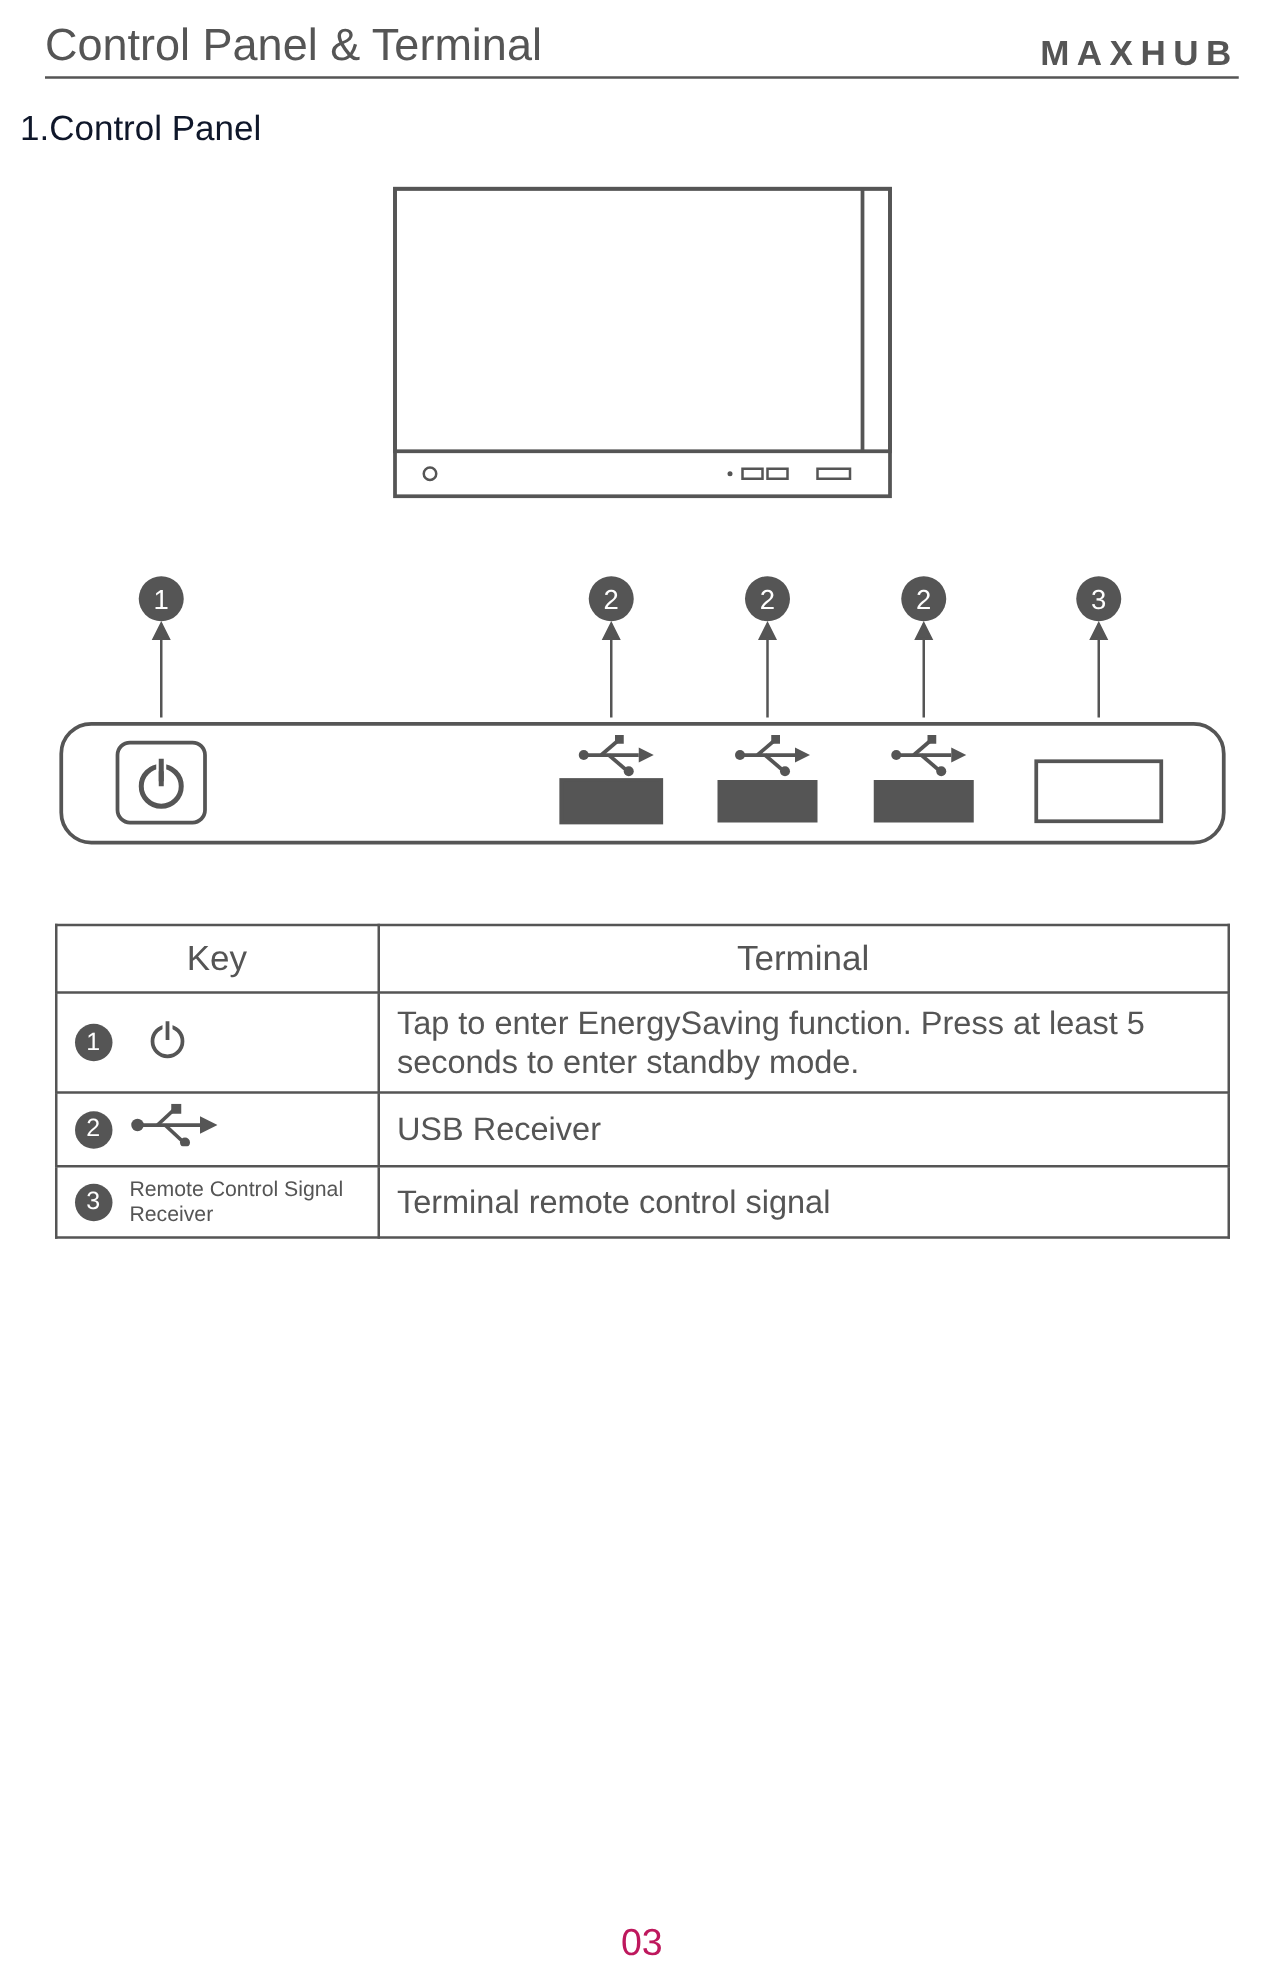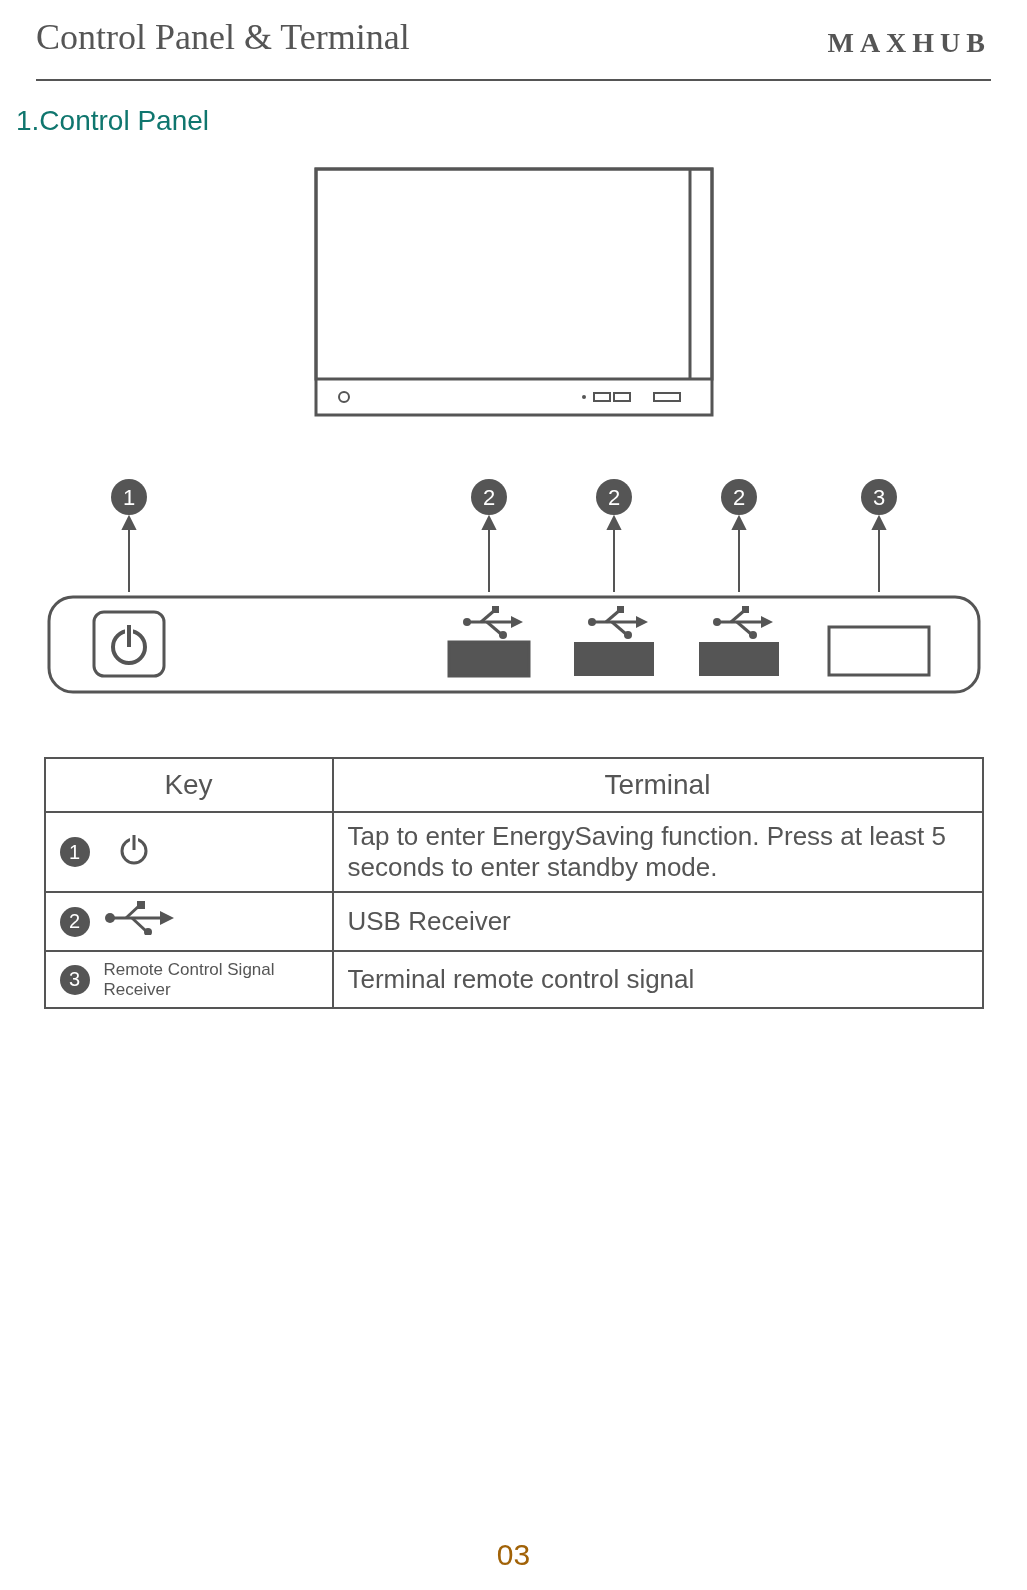--- a/index.html
+++ b/index.html
@@ -12,40 +12,39 @@
     width: 1027px;
     height: 1590px;
     position: relative;
   }
   .page {
     padding: 15px 36px 0 36px;
   }
   .header {
     display: flex;
     justify-content: space-between;
-    align-items: center;
+    align-items: flex-start;
     border-bottom: 2px solid #555;
-    padding-bottom: 20px;
-    font-family: Liberation Serif, serif;
+    padding-bottom: 2px;
   }
   .header-title {
     font-size: 36px;
     font-weight: 400;
     color: #555;
   }
   .brand {
     font-size: 28px;
     font-weight: 700;
     letter-spacing: 6px;
     color: #555;
     margin-top: 12px;
   }
   .section-title {
     font-size: 28px;
-    color: #0f766e;
+    color: #0f172a;
     margin: 24px 0 24px -20px;
   }
   .device-illustration {
     display: flex;
     justify-content: center;
     margin: 30px 0 60px 0;
   }
   .device-svg { display: block; }
 
   .panel-diagram {
@@ -69,21 +68,21 @@
     font-size: 28px;
     padding: 10px 8px;
     text-align: center;
   }
   .func-table td {
     font-size: 26px;
     padding: 8px 14px;
     text-align: left;
   }
   .key-cell {
-    width: 288px;
+    width: 258px;
     text-align: center;
     margin-left: 12px;
   }
   .key-inner {
     display: flex;
     align-items: center;
     gap: 14px;
   }
   .badge {
     display: inline-flex;
@@ -101,21 +100,21 @@
     font-size: 17px;
     line-height: 1.15;
   }
   .page-number {
     position: absolute;
     bottom: 18px;
     left: 0;
     right: 0;
     text-align: center;
     font-size: 30px;
-    color: #a16207;
+    color: #be185d;
   }
   .icon-holder {
     display:inline-block;
     width:60px;
     text-align:center;
   }
 </style>
 </head>
 <body>
 

